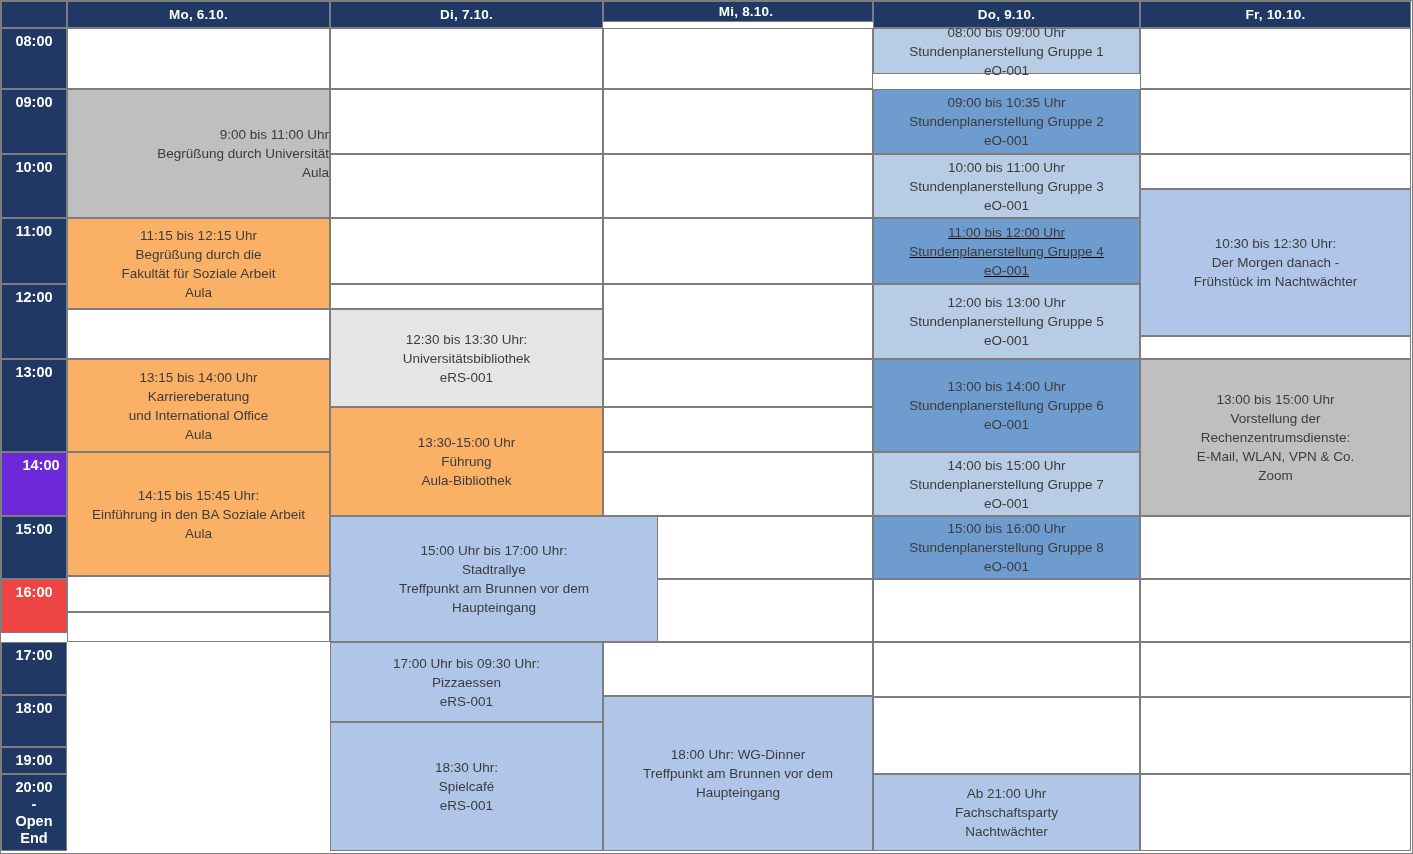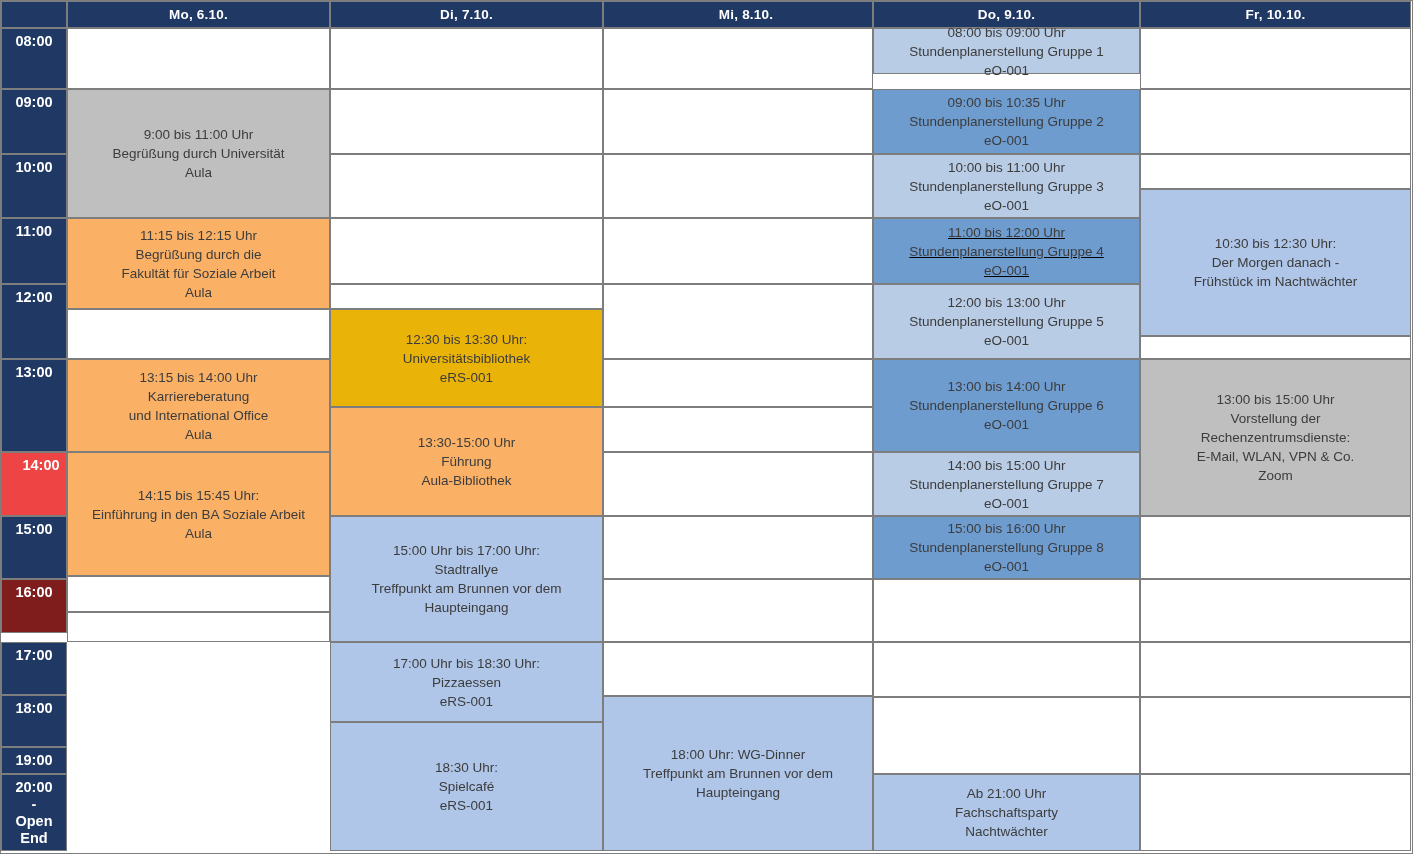--- a/index.html
+++ b/index.html
@@ -71,21 +71,21 @@
     <div class="cell" style="left: 872px; top: 696px; width: 267px; height: 77px; background: rgb(255, 255, 255);"></div>
     <div class="cell" style="left: 1139px; top: 27px; width: 271px; height: 61px; background: rgb(255, 255, 255);"></div>
     <div class="cell" style="left: 1139px; top: 88px; width: 271px; height: 65px; background: rgb(255, 255, 255);"></div>
     <div class="cell" style="left: 1139px; top: 153px; width: 271px; height: 35px; background: rgb(255, 255, 255);"></div>
     <div class="cell" style="left: 1139px; top: 335px; width: 271px; height: 23px; background: rgb(255, 255, 255);"></div>
     <div class="cell" style="left: 1139px; top: 515px; width: 271px; height: 63px; background: rgb(255, 255, 255);"></div>
     <div class="cell" style="left: 1139px; top: 578px; width: 271px; height: 63px; background: rgb(255, 255, 255);"></div>
     <div class="cell" style="left: 1139px; top: 641px; width: 271px; height: 55px; background: rgb(255, 255, 255);"></div>
     <div class="cell" style="left: 1139px; top: 696px; width: 271px; height: 77px; background: rgb(255, 255, 255);"></div>
     <div class="cell" style="left: 1139px; top: 773px; width: 271px; height: 77px; background: rgb(255, 255, 255);"></div>
-    <div class="cell event" style="left: 66px; top: 88px; width: 263px; height: 129px; background: rgb(191, 191, 191);">
+    <div class="cell event" style="left: 66px; top: 88px; width: 263px; height: 129px; background: rgb(191, 191, 191); text-align: right;">
       <div class="event-text">9:00 bis 11:00 Uhr
 Begrüßung durch Universität
 Aula</div>
     </div>
     <div class="cell event" style="left: 66px; top: 217px; width: 263px; height: 91px; background: rgb(250, 177, 102);">
       <div class="event-text">11:15 bis 12:15 Uhr
 Begrüßung durch die
 Fakultät für Soziale Arbeit
 Aula</div>
     </div>
@@ -93,38 +93,38 @@
       <div class="event-text">13:15 bis 14:00 Uhr
 Karriereberatung
 und International Office
 Aula</div>
     </div>
     <div class="cell event" style="left: 66px; top: 451px; width: 263px; height: 124px; background: rgb(250, 177, 102);">
       <div class="event-text">14:15 bis 15:45 Uhr:
 Einführung in den BA Soziale Arbeit
 Aula</div>
     </div>
-    <div class="cell event" style="left: 329px; top: 308px; width: 273px; height: 98px; background: #eab308;">
+    <div class="cell event" style="left: 329px; top: 308px; width: 273px; height: 98px; background: #e5e5e5;">
       <div class="event-text">12:30 bis 13:30 Uhr:
 Universitätsbibliothek
 eRS-001</div>
     </div>
     <div class="cell event" style="left: 329px; top: 406px; width: 273px; height: 109px; background: rgb(250, 177, 102);">
       <div class="event-text">13:30-15:00 Uhr
 Führung
 Aula-Bibliothek</div>
     </div>
-    <div class="cell event" style="left: 329px; top: 515px; width: 273px; height: 126px; background: rgb(175, 198, 232);">
+    <div class="cell event" style="left: 329px; top: 515px; width: 328px; height: 126px; background: rgb(175, 198, 232);">
       <div class="event-text">15:00 Uhr bis 17:00 Uhr:
 Stadtrallye
 Treffpunkt am Brunnen vor dem
 Haupteingang</div>
     </div>
     <div class="cell event" style="left: 329px; top: 641px; width: 273px; height: 80px; background: rgb(175, 198, 232);">
-      <div class="event-text">17:00 Uhr bis 18:30 Uhr:
+      <div class="event-text">17:00 Uhr bis 09:30 Uhr:
 Pizzaessen
 eRS-001</div>
     </div>
     <div class="cell event" style="left: 329px; top: 721px; width: 273px; height: 129px; background: rgb(175, 198, 232);">
       <div class="event-text">18:30 Uhr:
 Spielcafé
 eRS-001</div>
     </div>
     <div class="cell event" style="left: 602px; top: 695px; width: 270px; height: 155px; background: rgb(175, 198, 232);">
       <div class="event-text">18:00 Uhr: WG-Dinner
@@ -184,32 +184,32 @@
     <div class="cell event" style="left: 1139px; top: 358px; width: 271px; height: 157px; background: rgb(191, 191, 191);">
       <div class="event-text">13:00 bis 15:00 Uhr
 Vorstellung der
 Rechenzentrumsdienste:
 E-Mail, WLAN, VPN &amp; Co.
 Zoom</div>
     </div>
     <div class="cell" style="left: 0px; top: 0px; width: 66px; height: 27px; background: rgb(31, 56, 100);"></div>
     <div class="cell navy header-cell" style="left: 66px; top: 0px; width: 263px; height: 27px; background: rgb(31, 56, 100);">Mo, 6.10.</div>
     <div class="cell navy header-cell" style="left: 329px; top: 0px; width: 273px; height: 27px; background: rgb(31, 56, 100);">Di, 7.10.</div>
-    <div class="cell navy header-cell" style="left: 602px; top: 0px; width: 270px; height: 27px; background: rgb(31, 56, 100); padding-left: 16px;">Mi, 8.10.</div>
+    <div class="cell navy header-cell" style="left: 602px; top: 0px; width: 270px; height: 21px; background: rgb(31, 56, 100); padding-left: 16px;">Mi, 8.10.</div>
     <div class="cell navy header-cell" style="left: 872px; top: 0px; width: 267px; height: 27px; background: rgb(31, 56, 100);">Do, 9.10.</div>
     <div class="cell navy header-cell" style="left: 1139px; top: 0px; width: 271px; height: 27px; background: rgb(31, 56, 100);">Fr, 10.10.</div>
     <div class="cell navy time-cell" style="left: 0px; top: 27px; width: 66px; height: 61px; background: rgb(31, 56, 100);">08:00</div>
     <div class="cell navy time-cell" style="left: 0px; top: 88px; width: 66px; height: 65px; background: rgb(31, 56, 100);">09:00</div>
     <div class="cell navy time-cell" style="left: 0px; top: 153px; width: 66px; height: 64px; background: rgb(31, 56, 100);">10:00</div>
     <div class="cell navy time-cell" style="left: 0px; top: 217px; width: 66px; height: 66px; background: rgb(31, 56, 100);">11:00</div>
     <div class="cell navy time-cell" style="left: 0px; top: 283px; width: 66px; height: 75px; background: rgb(31, 56, 100);">12:00</div>
     <div class="cell navy time-cell" style="left: 0px; top: 358px; width: 66px; height: 93px; background: rgb(31, 56, 100);">13:00</div>
-    <div class="cell navy time-cell" style="left: 0px; top: 451px; width: 66px; height: 64px; background: #ef4444; padding-left: 14px;">14:00</div>
+    <div class="cell navy time-cell" style="left: 0px; top: 451px; width: 66px; height: 64px; background: #6d28d9; padding-left: 14px;">14:00</div>
     <div class="cell navy time-cell" style="left: 0px; top: 515px; width: 66px; height: 63px; background: rgb(31, 56, 100);">15:00</div>
-    <div class="cell navy time-cell" style="left: 0px; top: 578px; width: 66px; height: 54px; background: #7f1d1d;">16:00</div>
+    <div class="cell navy time-cell" style="left: 0px; top: 578px; width: 66px; height: 54px; background: #ef4444;">16:00</div>
     <div class="cell navy time-cell" style="left: 0px; top: 641px; width: 66px; height: 53px; background: rgb(31, 56, 100);">17:00</div>
     <div class="cell navy time-cell" style="left: 0px; top: 694px; width: 66px; height: 52px; background: rgb(31, 56, 100);">18:00</div>
     <div class="cell navy time-cell" style="left: 0px; top: 746px; width: 66px; height: 27px; background: rgb(31, 56, 100);">19:00</div>
     <div class="cell navy time-cell" style="left: 0px; top: 773px; width: 66px; height: 77px; background: rgb(31, 56, 100);">20:00
 -
 Open
 End</div>
   </div>
 
 </body></html>

